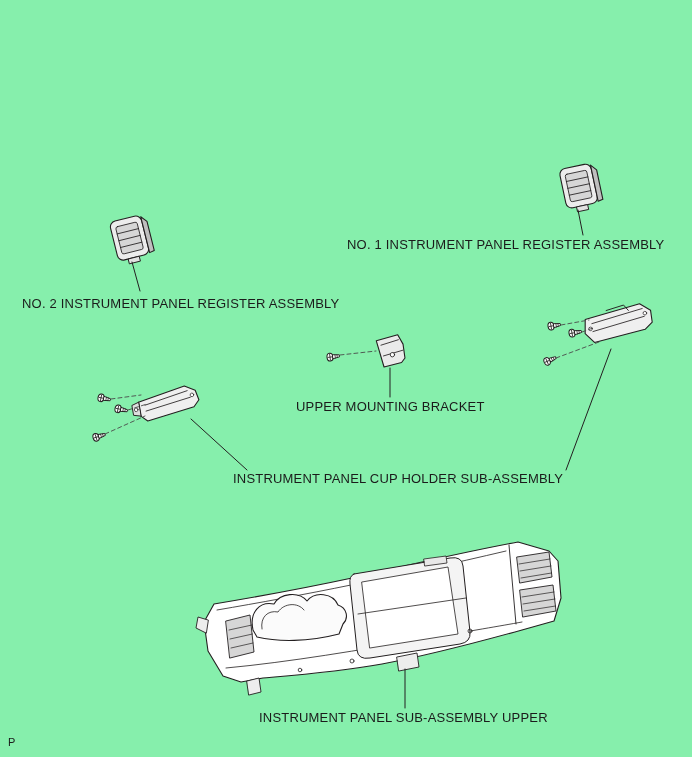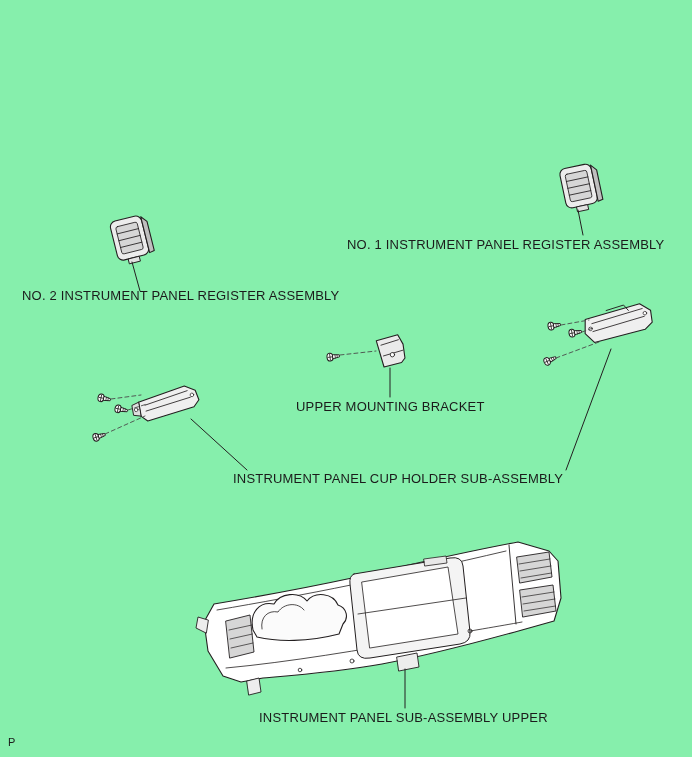--- a/index.html
+++ b/index.html
@@ -153,21 +153,21 @@
       <path d="M 132 262 L 140 291"></path>
       <path d="M 390 368 L 390 397"></path>
       <path d="M 191 419 L 247 470"></path>
       <path d="M 611 349 L 566 470"></path>
       <path d="M 405 669 L 405 708"></path>
     </g>
   </svg>
 
   <div class="part-label" style="left:347px; top:237px;">NO. 1 INSTRUMENT PANEL REGISTER ASSEMBLY</div>
 
-  <div class="part-label" style="left:22px; top:288px;">NO. 2 INSTRUMENT PANEL REGISTER ASSEMBLY</div>
+  <div class="part-label" style="left:22px; top:296px;">NO. 2 INSTRUMENT PANEL REGISTER ASSEMBLY</div>
 
   <div class="part-label" style="left:296px; top:399px;">UPPER MOUNTING BRACKET</div>
 
   <div class="part-label" style="left:233px; top:471px;">INSTRUMENT PANEL CUP HOLDER SUB-ASSEMBLY</div>
 
   <div class="part-label" style="left:259px; top:710px;">INSTRUMENT PANEL SUB-ASSEMBLY UPPER</div>
 
   <div class="footer-mark">P</div>
 
 </div>

